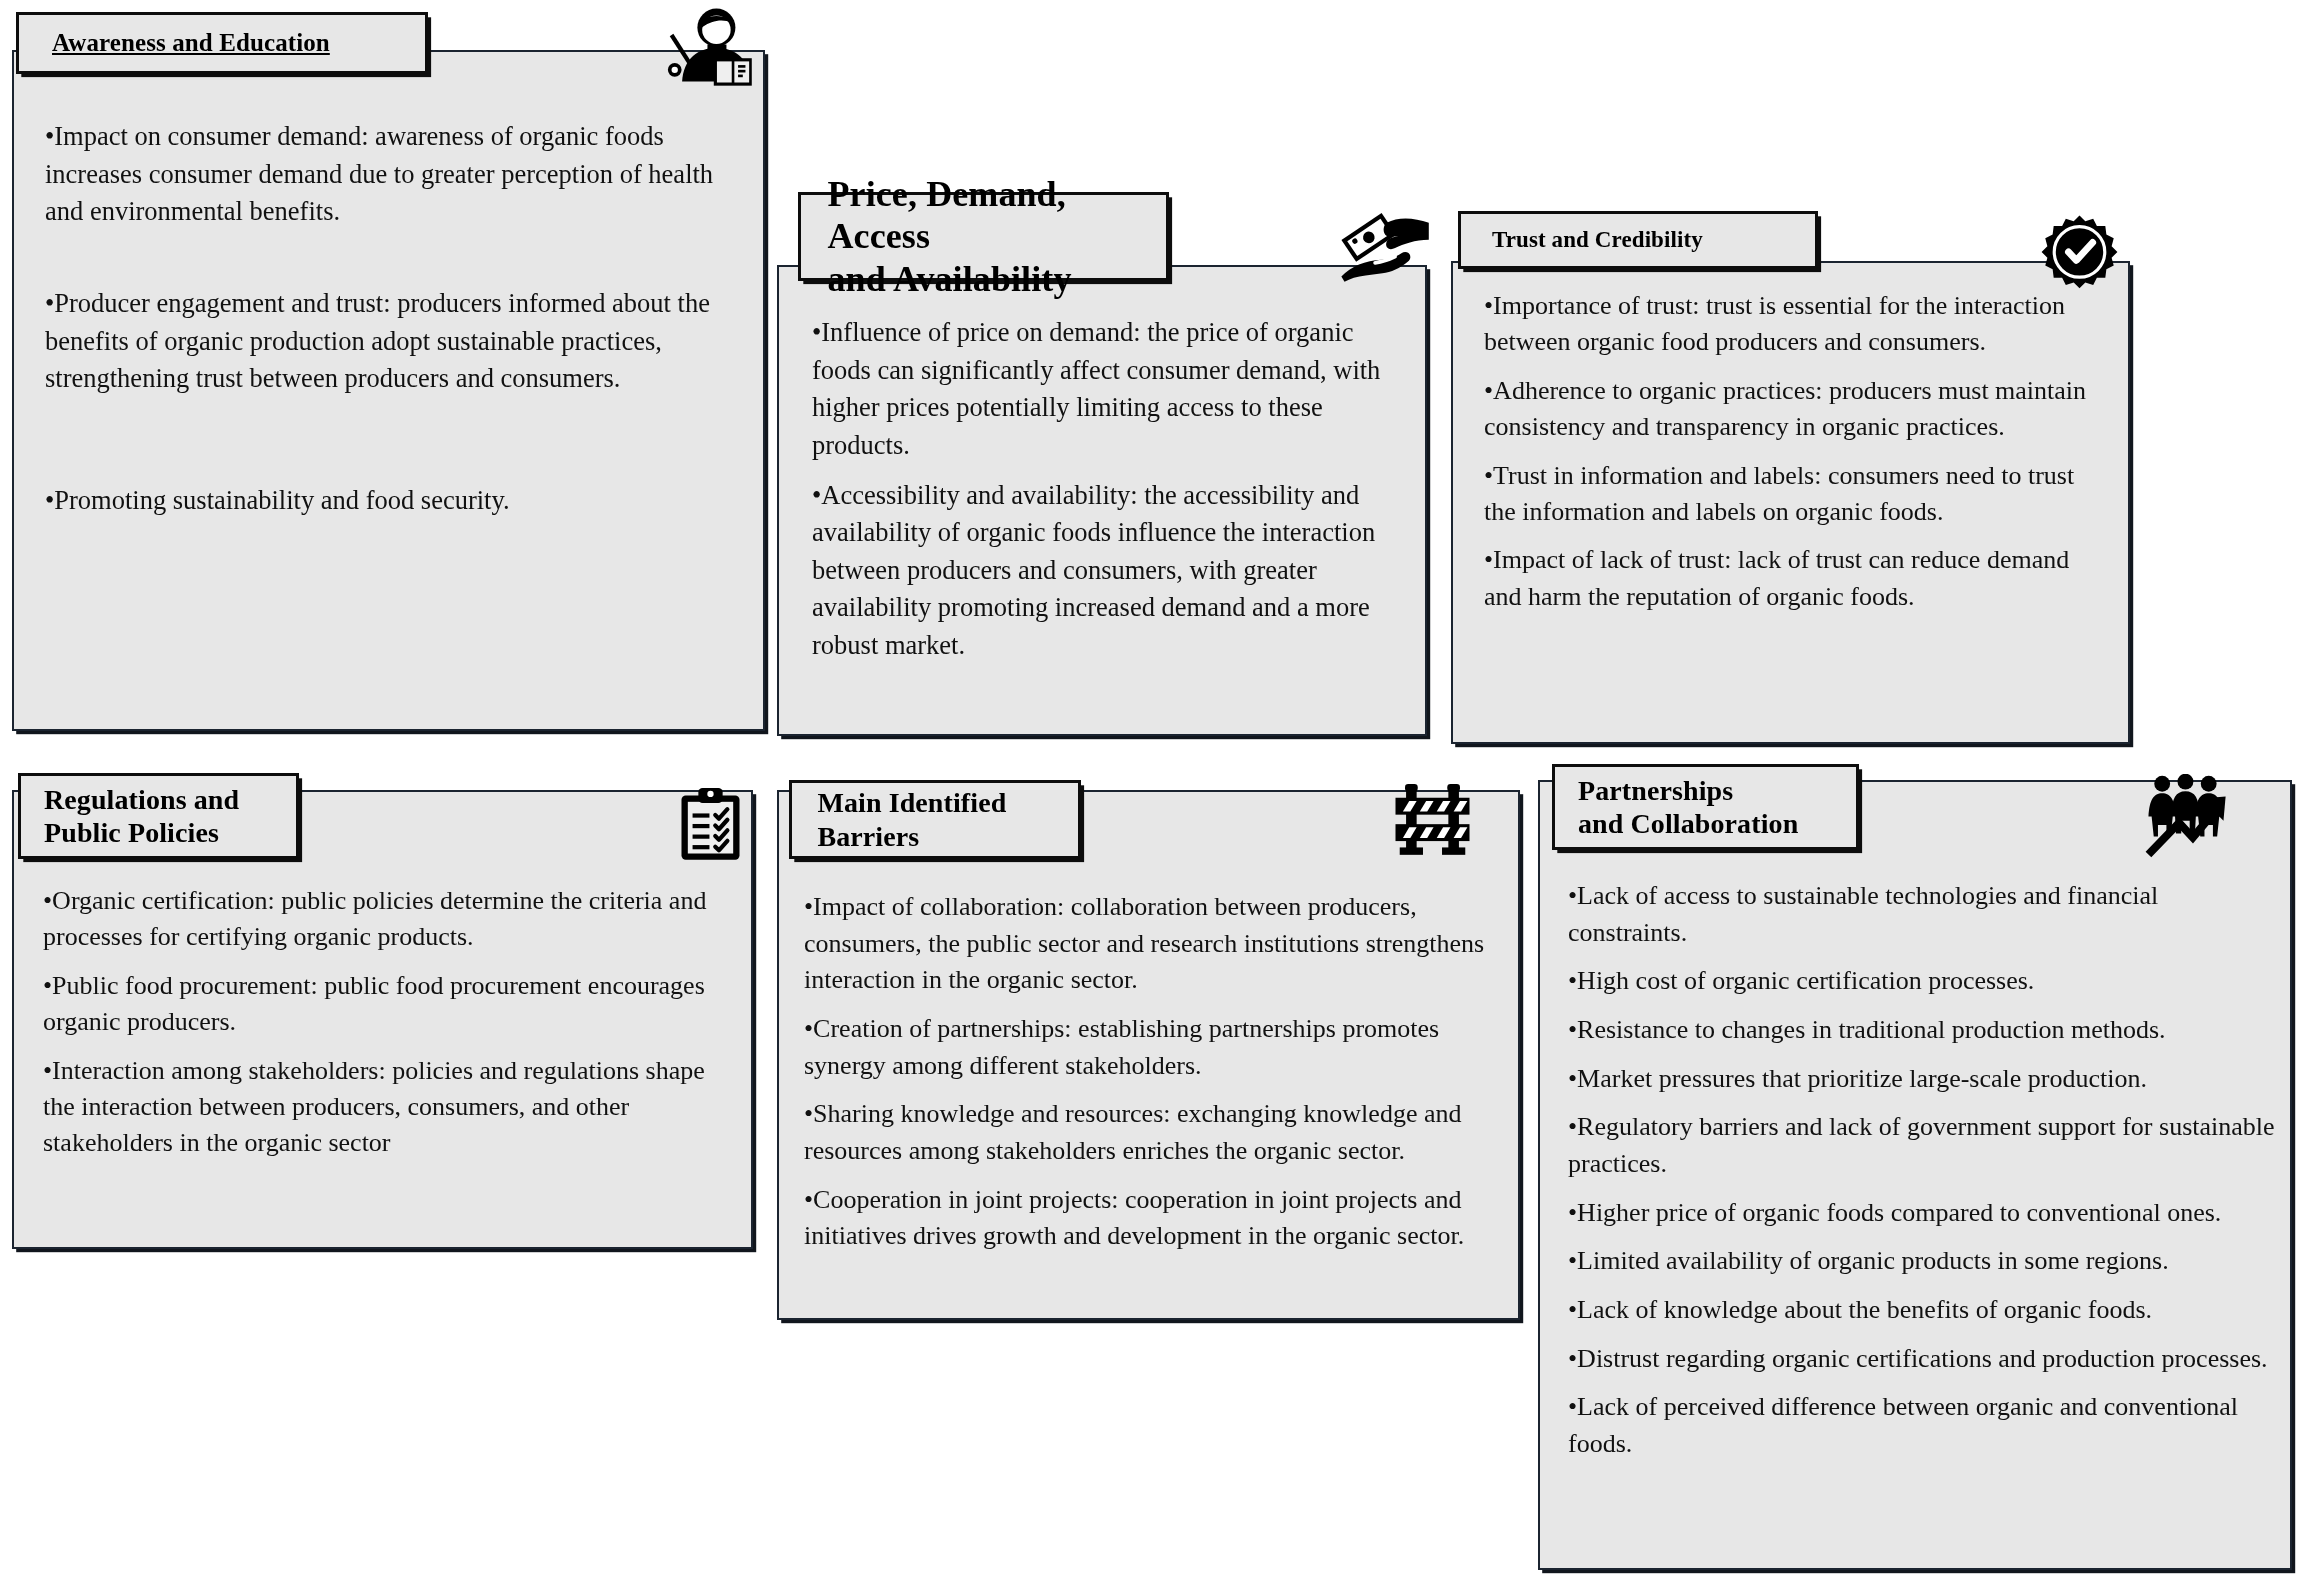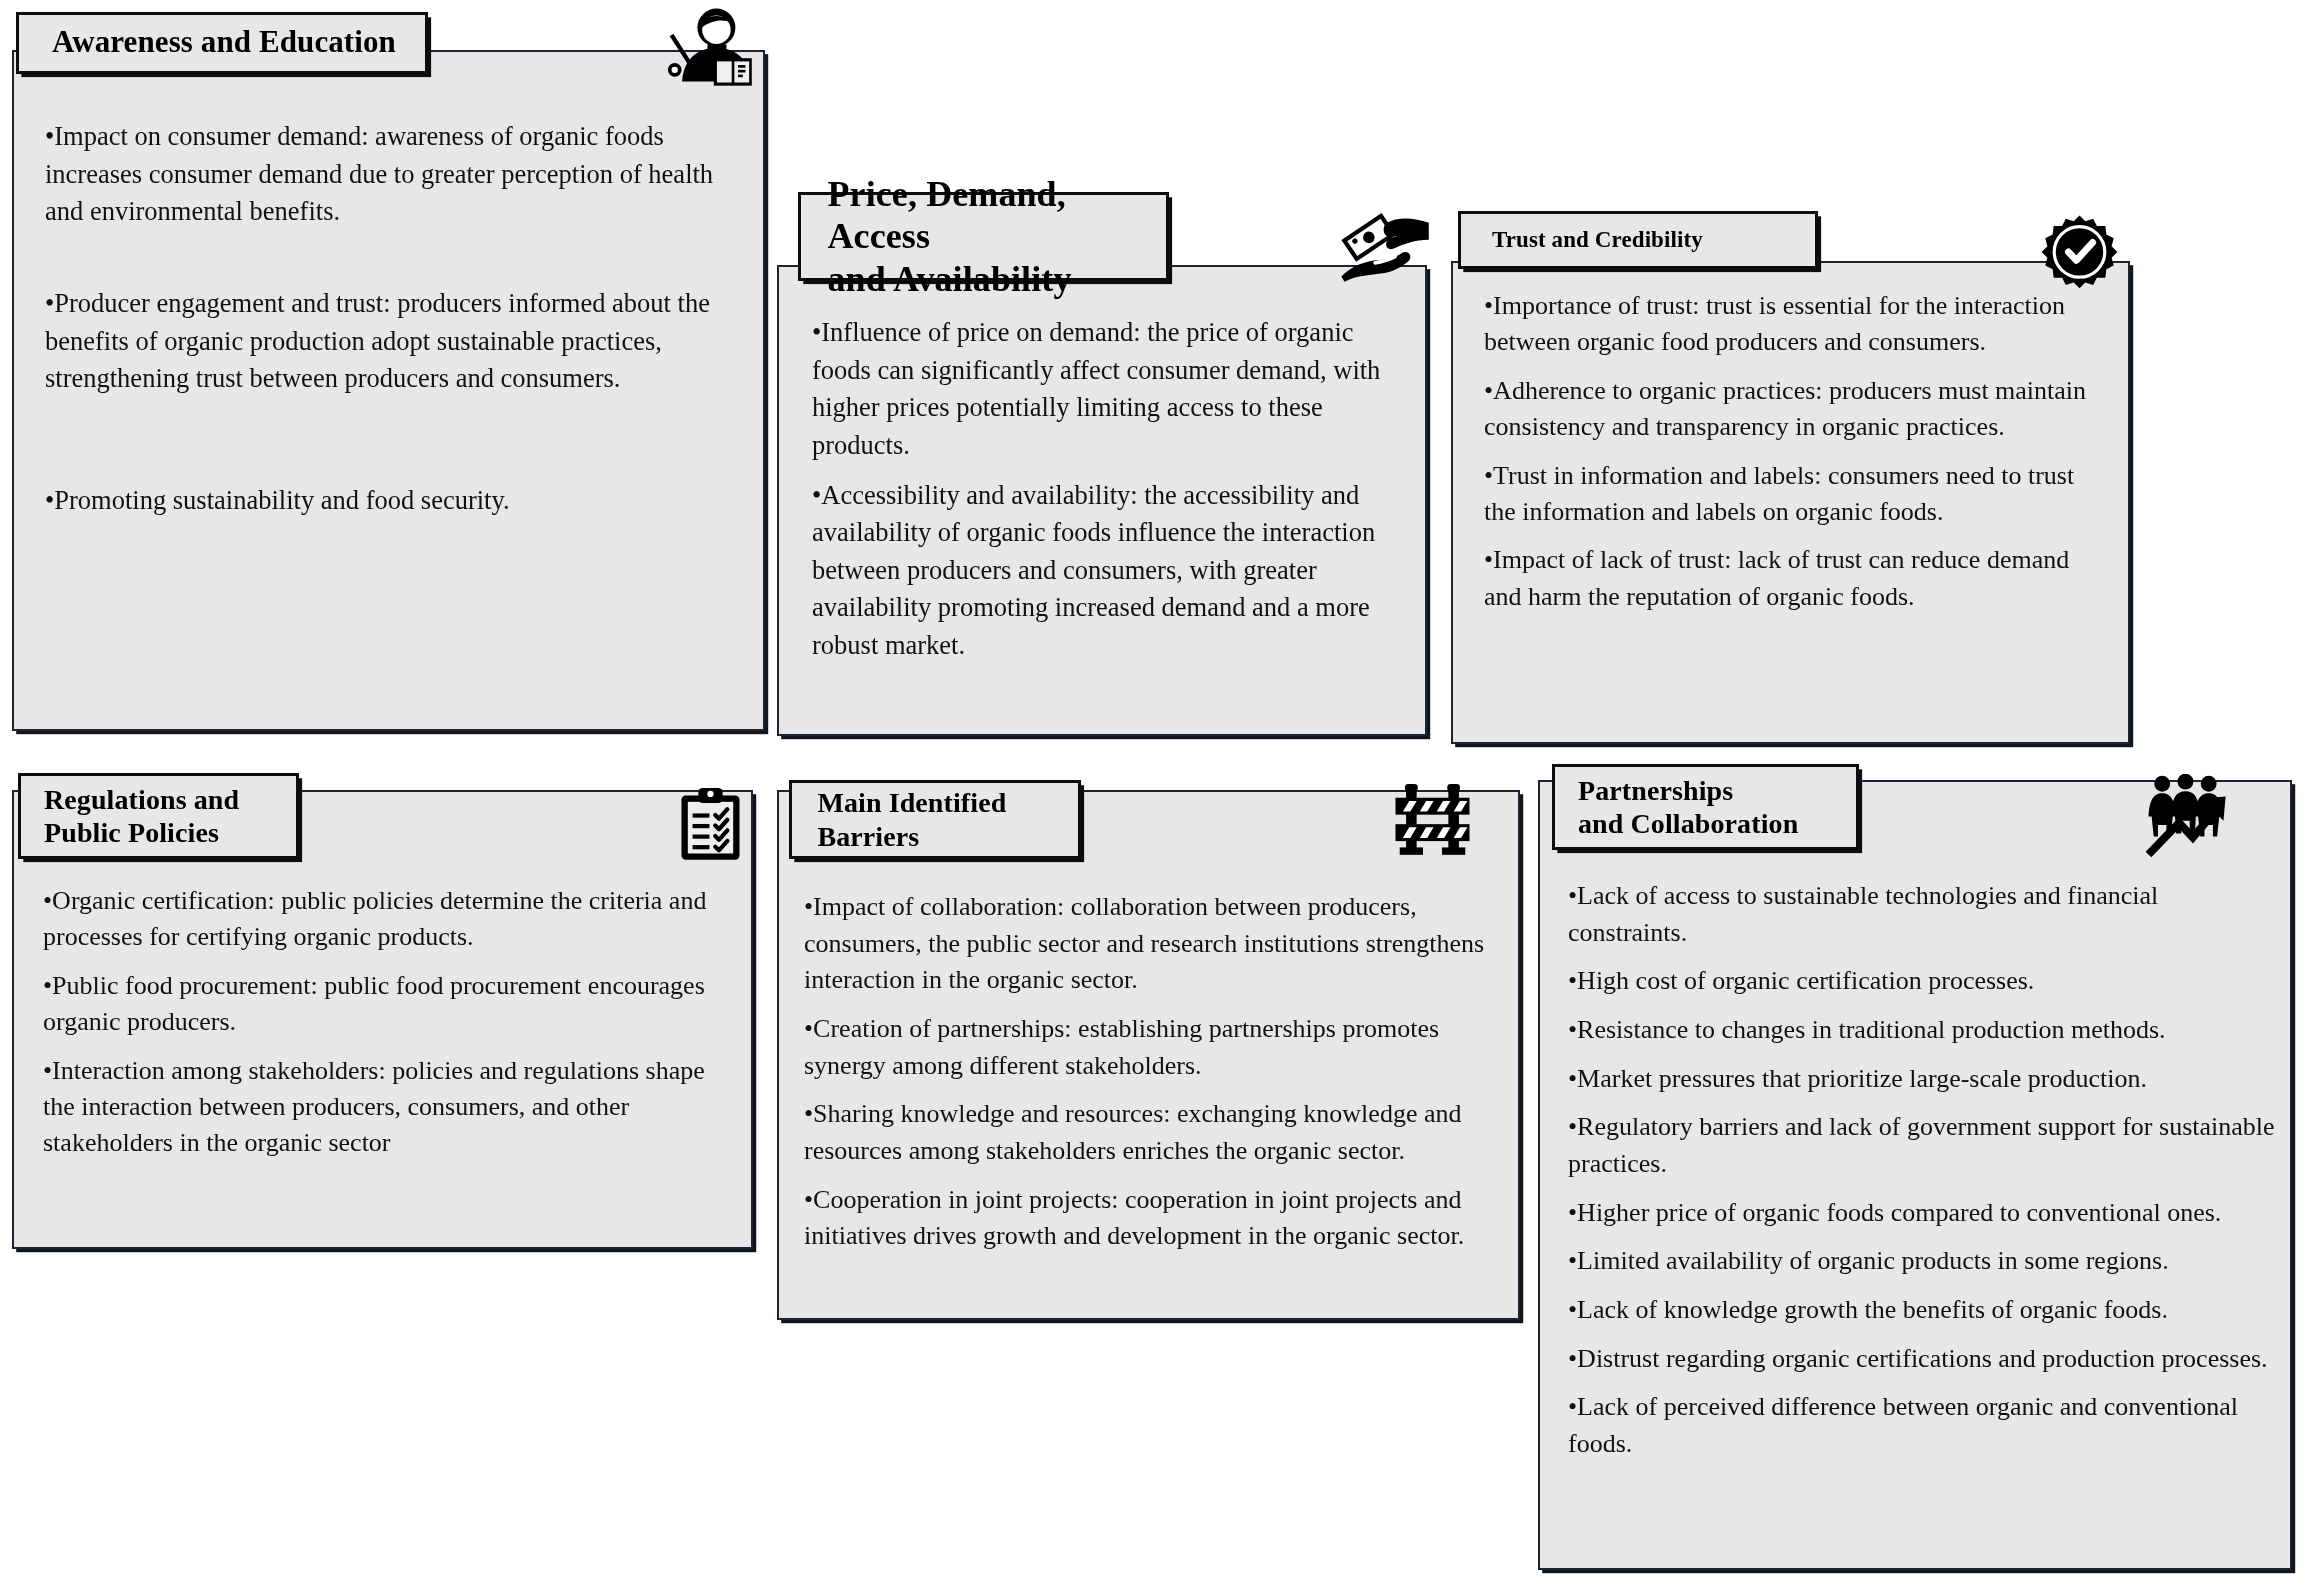--- a/index.html
+++ b/index.html
@@ -72,21 +72,21 @@
   .icon svg { display: block; }
 </style>
 </head>
 <body>
 
 <div class="canvas">
 
   <div class="panel" style="left:11.7px; top:50px; width:753px; height:681px;"></div>
 
   <div class="title-banner" style="left:16px; top:11.7px; width:412px; height:62px; padding:0 0 0 33px;">
-    <span class="title-text" style="font-size:31px;">Awareness and Education</span>
+    <span class="title-text" style="font-size:25px;text-decoration:underline;">Awareness and Education</span>
   </div>
 
   <div class="bullets" style="left:33px; top:106px; width:710px; font-size:26.5px; line-height:1.42;">
     <span class="bullet">•Impact on consumer demand: awareness of organic foods increases consumer demand due to greater perception of health and environmental benefits.</span>
     <span class="spacer" style="height:30px;"></span>
     <span class="bullet">•Producer engagement and trust: producers informed about the benefits of organic production adopt sustainable practices, strengthening trust between producers and consumers.</span>
     <span class="spacer" style="height:30px;"></span>
     <span class="spacer" style="height:30px;"></span>
     <span class="bullet">•Promoting sustainability and food security.</span>
   </div>
@@ -257,21 +257,21 @@
   </div>
 
   <div class="bullets" style="left:1556px; top:866px; width:731px; font-size:26px; line-height:1.41;">
     <span class="bullet">•Lack of access to sustainable technologies and financial constraints.</span>
     <span class="bullet">•High cost of organic certification processes.</span>
     <span class="bullet">•Resistance to changes in traditional production methods.</span>
     <span class="bullet">•Market pressures that prioritize large-scale production.</span>
     <span class="bullet">•Regulatory barriers and lack of government support for sustainable practices.</span>
     <span class="bullet">•Higher price of organic foods compared to conventional ones.</span>
     <span class="bullet">•Limited availability of organic products in some regions.</span>
-    <span class="bullet">•Lack of knowledge growth the benefits of organic foods.</span>
+    <span class="bullet">•Lack of knowledge about the benefits of organic foods.</span>
     <span class="bullet">•Distrust regarding organic certifications and production processes.</span>
     <span class="bullet">•Lack of perceived difference between organic and conventional foods.</span>
   </div>
 
   <div class="icon" style="left:2140px; top:774px; width:93px; height:85px;">
     <svg viewBox="0 0 176 160" width="93" height="85" aria-hidden="true">
 
       <circle cx="42" cy="18" r="15" fill="#000"></circle>
       <path d="M42 36 C58 36 66 48 68 80 L62 80 L58 118 L50 118 L50 96 L34 96 L34 118 L26 118 L22 80 L16 80 C18 48 26 36 42 36 Z" fill="#000"></path>
 

